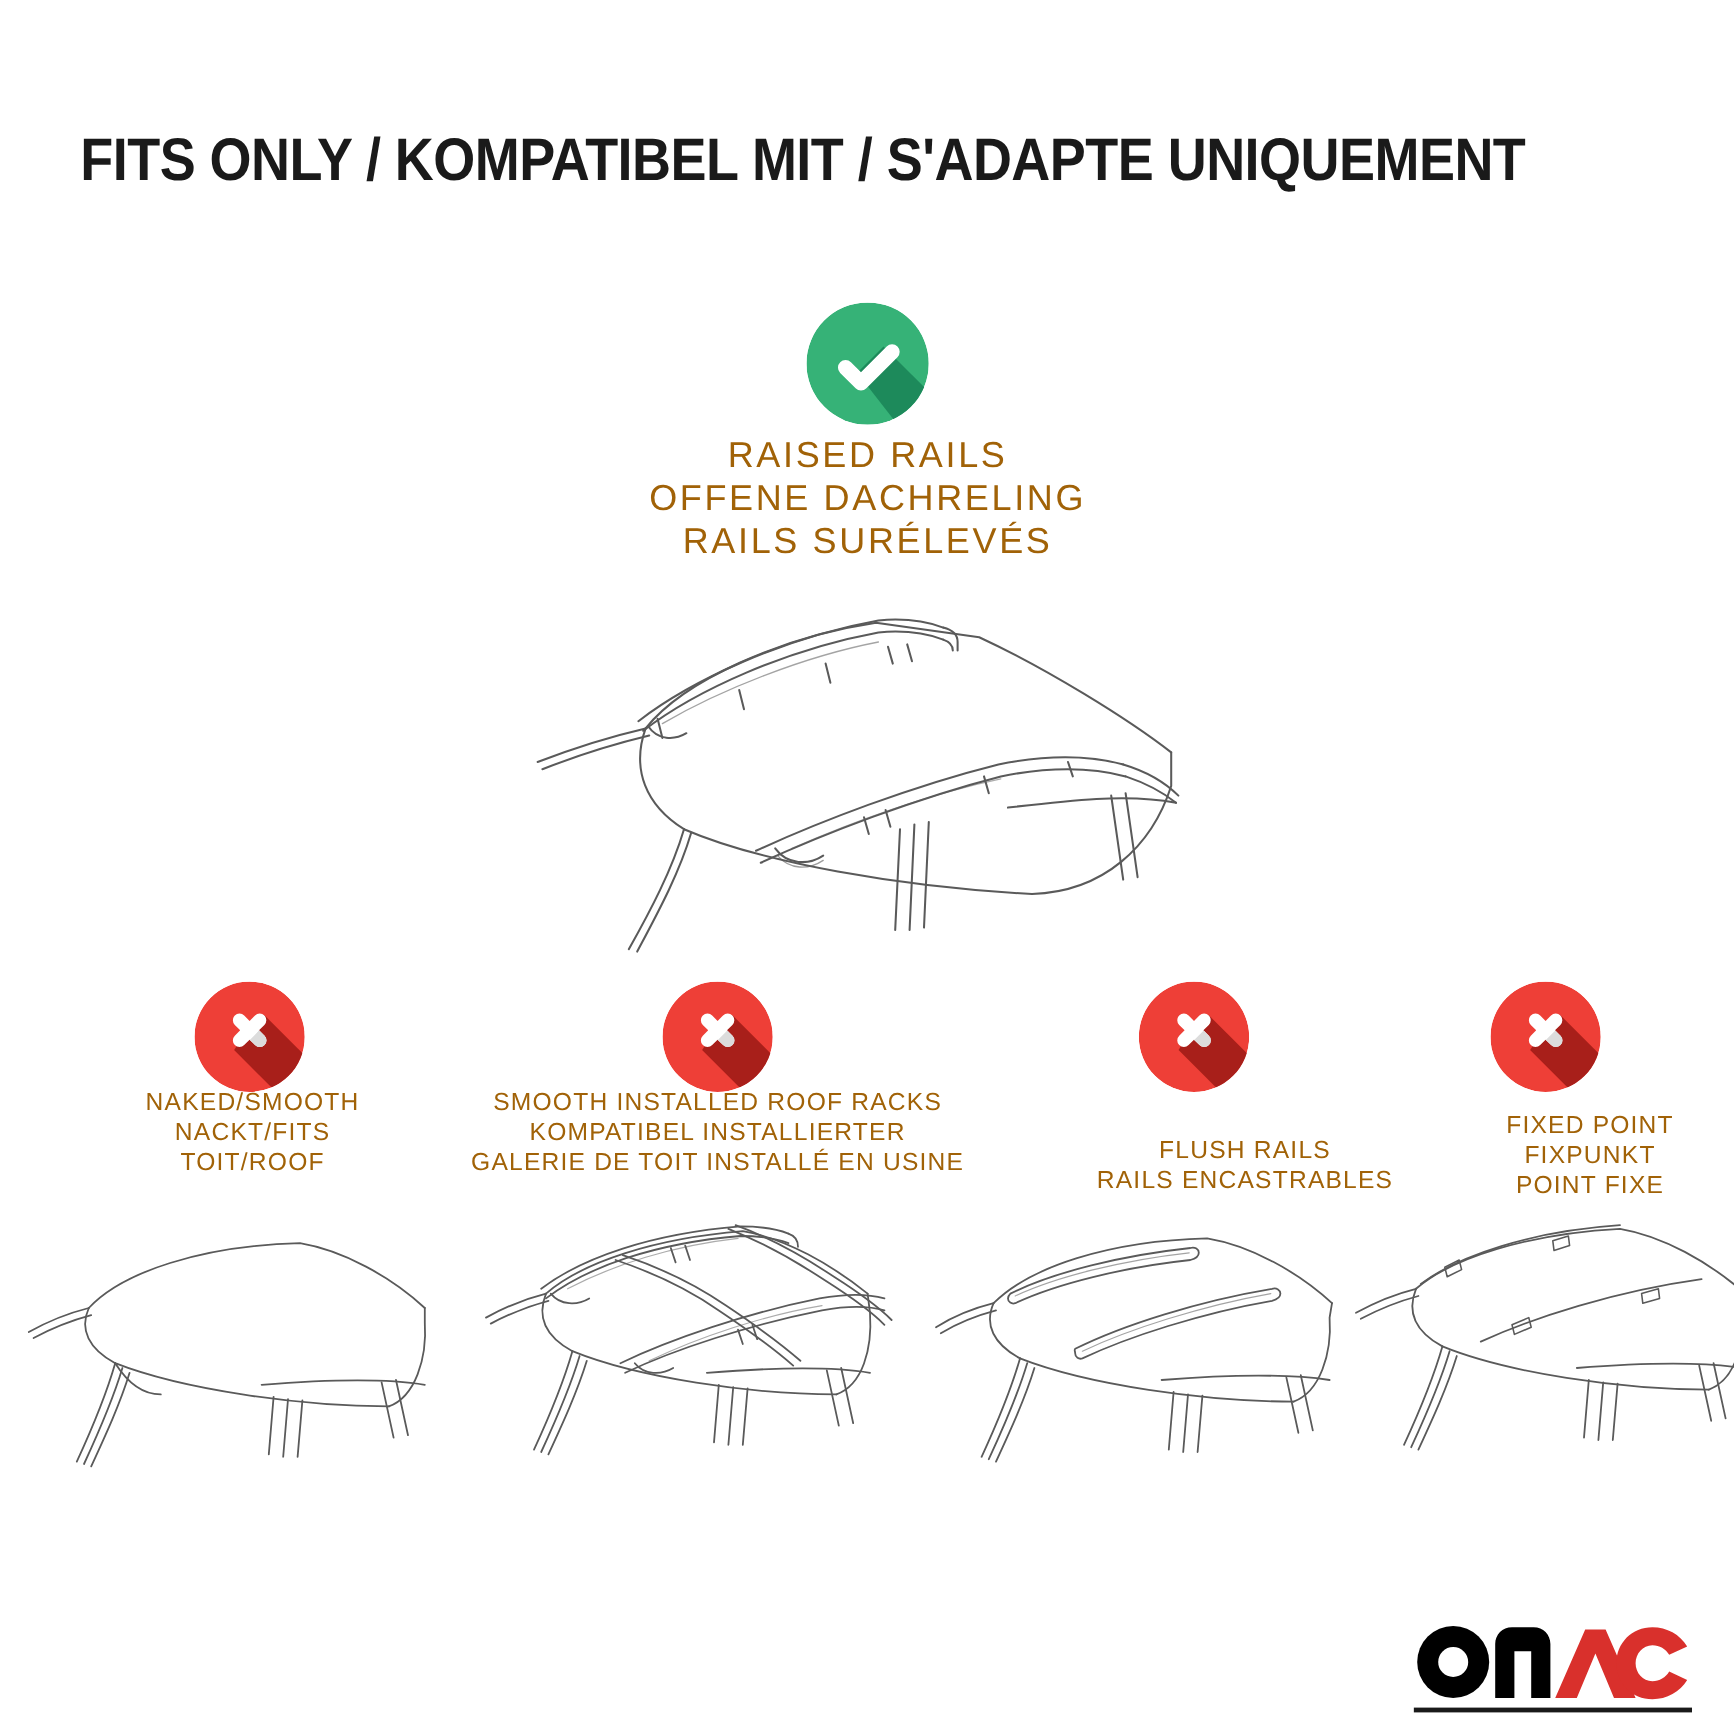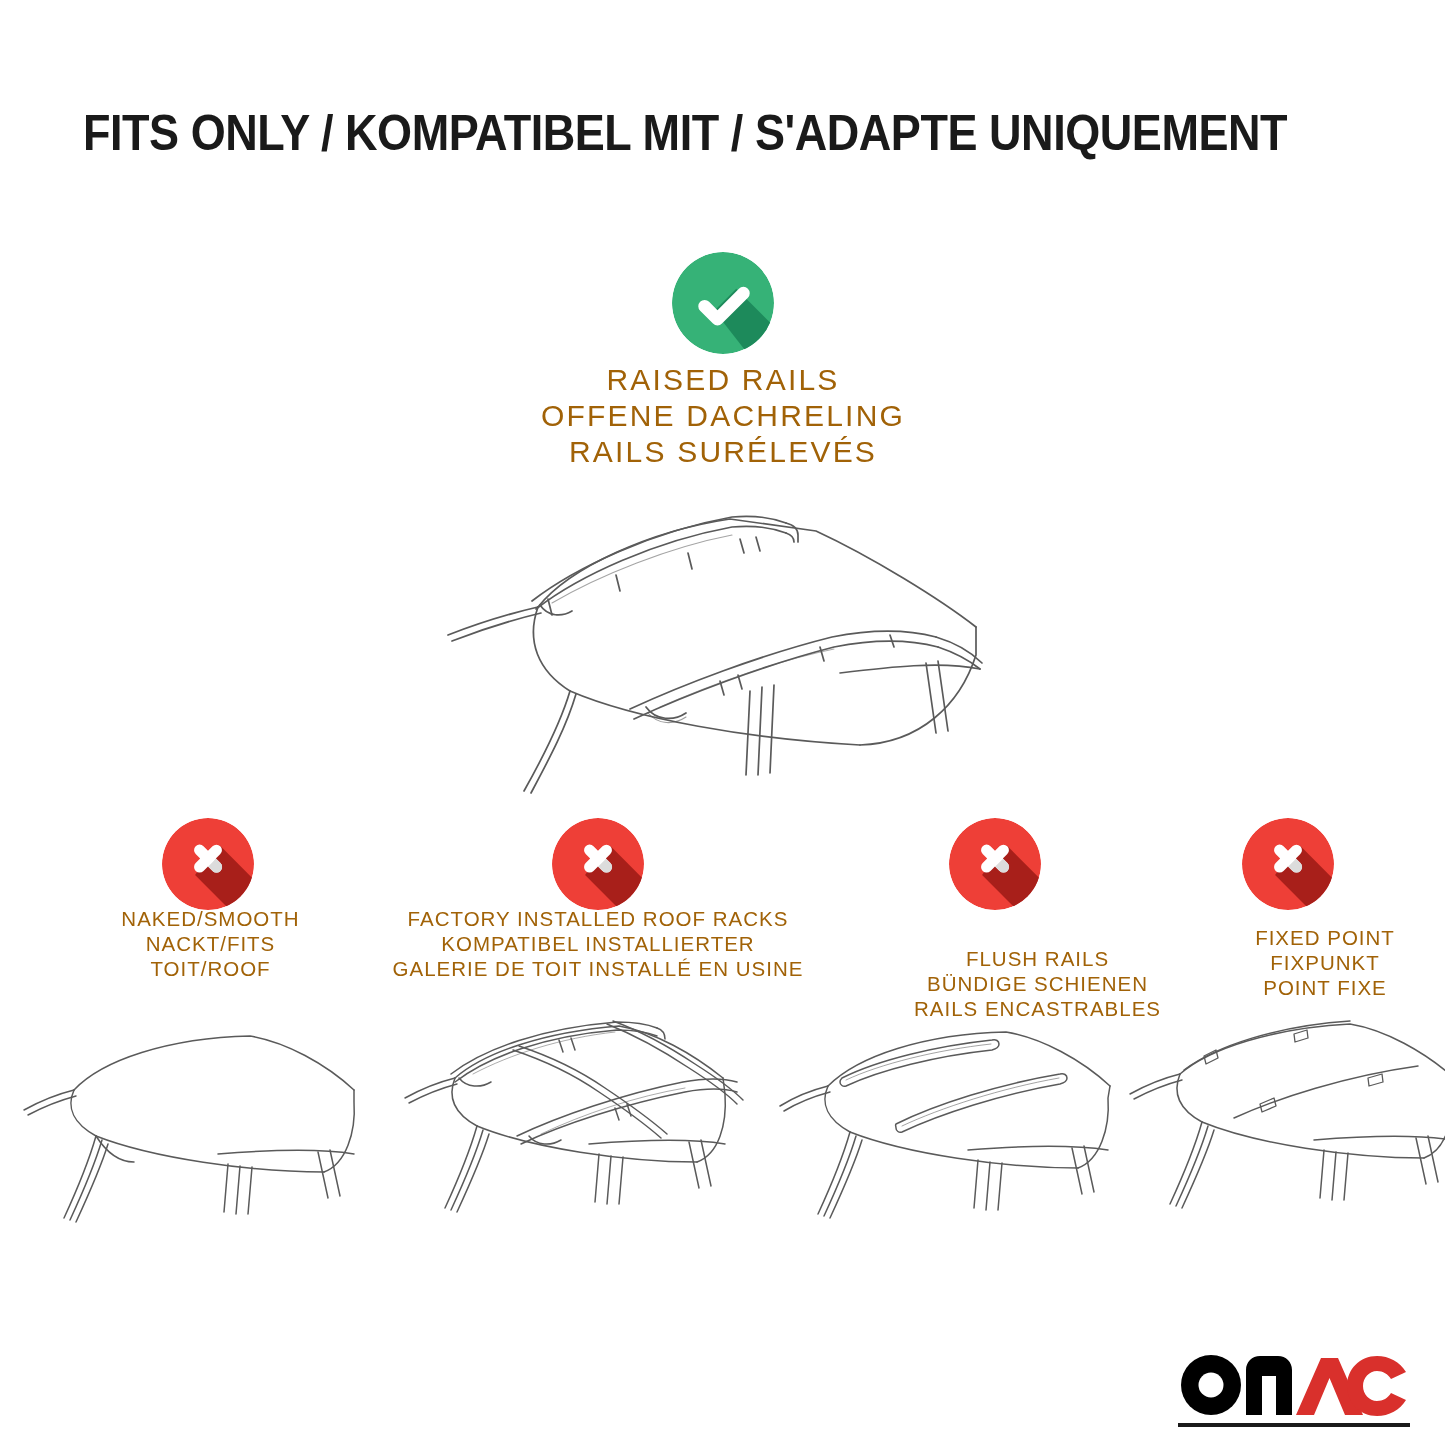--- a/index.html
+++ b/index.html
@@ -12,21 +12,21 @@
     height: 1445px;
     position: relative;
     overflow: hidden;
     font-family: "Liberation Sans", sans-serif;
     -webkit-font-smoothing: antialiased;
   }
 
   
   .title-bar {
     position: absolute;
-    left: 16px;
+    left: 0;
     top: 104px;
     width: 1319px;
     text-align: center;
   }
   .title-text {
     display: inline-block;
     font-family: "Liberation Sans", sans-serif;
     font-weight: 700;
     font-size: 50px;
     line-height: 58px;
@@ -219,21 +219,21 @@
 <div class="badge badge-no badge-no-2">
   <svg viewBox="0 0 100 100" xmlns="http://www.w3.org/2000/svg">
     <circle cx="50" cy="50" r="50" fill="#ee3f37"></circle>
     <path d="M45 48 L63 30 L100 67 L100 84 A50 50 0 0 1 72 98 L36 62 Z" fill="#a81f1a"></path>
     <path d="M36.6 30.7 a6 6 0 0 1 8.5 0 L50 35.6 L54.9 30.7 a6 6 0 0 1 8.5 8.5 L58.5 44.1 L63.4 49 a6 6 0 0 1 -8.5 8.5 L50 52.6 L45.1 57.5 a6 6 0 0 1 -8.5 -8.5 L41.5 44.1 L36.6 39.2 a6 6 0 0 1 0 -8.5 Z" fill="#ffffff"></path>
     <path d="M50.2 52.8 L58.8 44.2 L63.6 49 a6 6 0 0 1 -8.5 8.5 Z" fill="#dcdcdc"></path>
   </svg>
 </div>
 
 <div class="caption caption-sub caption-sub-2">
-  <span class="cap-line">FACTORY INSTALLED ROOF RACKS</span>
+  <span class="cap-line">SMOOTH INSTALLED ROOF RACKS</span>
   <span class="cap-line">KOMPATIBEL INSTALLIERTER</span>
   <span class="cap-line">GALERIE DE TOIT INSTALLÉ EN USINE</span>
 </div>
 
 <div class="roof roof-sub roof-sub-2">
   <svg viewBox="0 0 375 240" xmlns="http://www.w3.org/2000/svg" fill="none" stroke="#5a5a5a" stroke-width="1.5" stroke-linecap="round" stroke-linejoin="round">
 
     <path d="M62 66 C92 40 152 20 226 14 C262 20 300 42 330 66"></path>
     <path d="M62 66 C54 86 62 102 84 114"></path>
     <path d="M84 114 C138 136 232 150 304 150"></path>
@@ -274,21 +274,20 @@
   <svg viewBox="0 0 100 100" xmlns="http://www.w3.org/2000/svg">
     <circle cx="50" cy="50" r="50" fill="#ee3f37"></circle>
     <path d="M45 48 L63 30 L100 67 L100 84 A50 50 0 0 1 72 98 L36 62 Z" fill="#a81f1a"></path>
     <path d="M36.6 30.7 a6 6 0 0 1 8.5 0 L50 35.6 L54.9 30.7 a6 6 0 0 1 8.5 8.5 L58.5 44.1 L63.4 49 a6 6 0 0 1 -8.5 8.5 L50 52.6 L45.1 57.5 a6 6 0 0 1 -8.5 -8.5 L41.5 44.1 L36.6 39.2 a6 6 0 0 1 0 -8.5 Z" fill="#ffffff"></path>
     <path d="M50.2 52.8 L58.8 44.2 L63.6 49 a6 6 0 0 1 -8.5 8.5 Z" fill="#dcdcdc"></path>
   </svg>
 </div>
 
 <div class="caption caption-sub caption-sub-3">
   <span class="cap-line">FLUSH RAILS</span>
-  <span class="cap-line">BÜNDIGE SCHIENEN</span>
   <span class="cap-line">RAILS ENCASTRABLES</span>
 </div>
 
 <div class="roof roof-sub roof-sub-3">
   <svg viewBox="0 0 375 240" xmlns="http://www.w3.org/2000/svg" fill="none" stroke="#5a5a5a" stroke-width="1.5" stroke-linecap="round" stroke-linejoin="round">
     <path d="M50 74 C80 44 146 22 228 20 C264 26 304 48 332 74"></path>
     <path d="M50 74 C42 92 50 108 72 120"></path>
     <path d="M72 120 C128 142 226 156 300 156"></path>
     <path d="M300 156 C322 148 332 116 330 86 L332 74"></path>
     <path d="M50 74 C34 78 18 84 2 94"></path>

